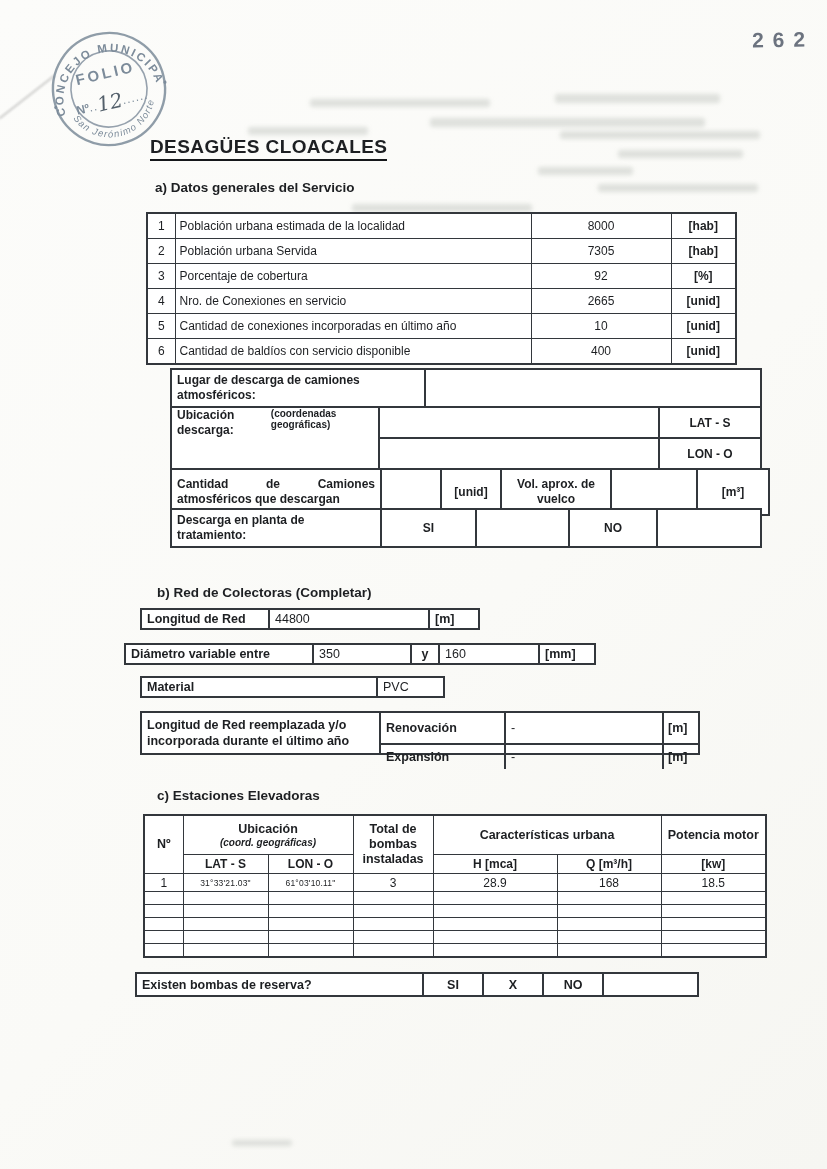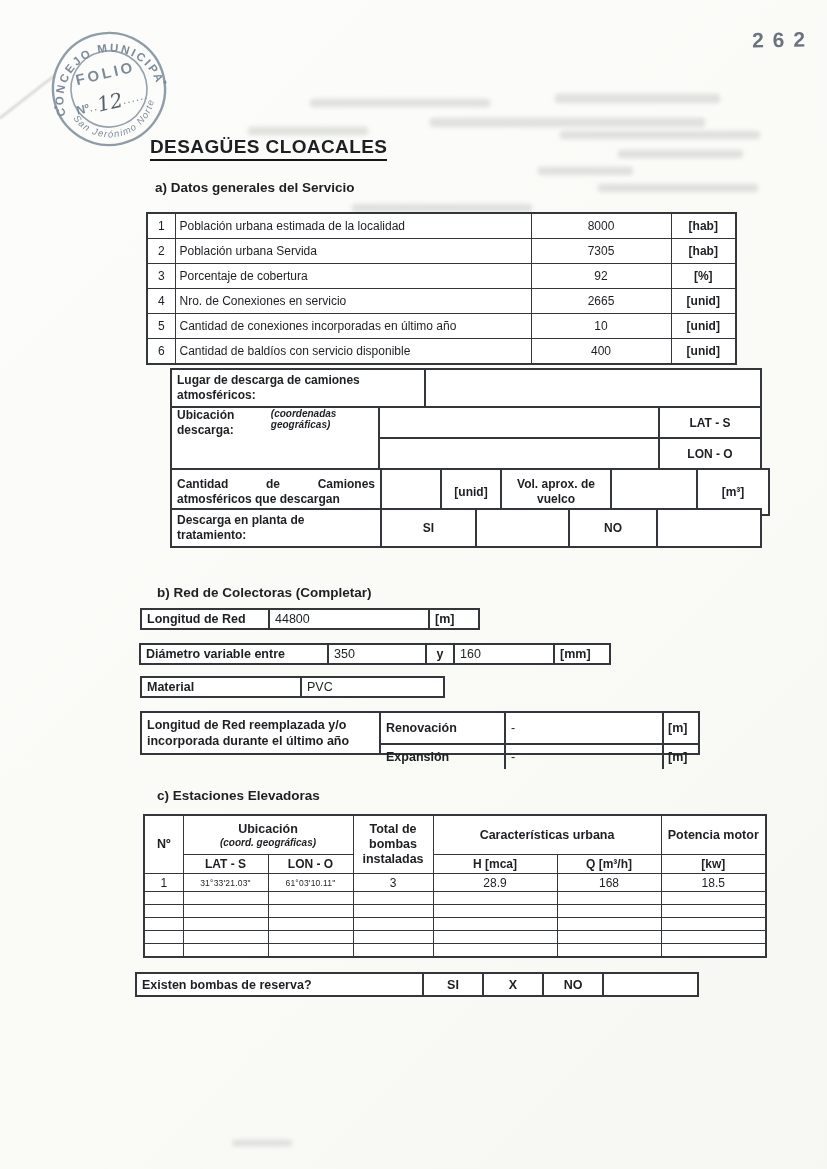--- a/index.html
+++ b/index.html
@@ -49,21 +49,21 @@
   .ta .val{text-align:center;}
   .ta .unit{text-align:center;font-weight:bold;}
   .ta table, .ta{border:2px solid var(--ink);}
   
   .srow{position:absolute;display:flex;box-sizing:border-box;border:2px solid var(--ink);background:#fff;}
   .srow>div{box-sizing:border-box;display:flex;align-items:center;padding:0 5px;font-size:12px;}
   .srow>div+div{border-left:2px solid var(--ink);}
   .lblb{font-weight:bold;line-height:1.25;}
   .ctr{justify-content:center;text-align:center;}
   .boldc{font-weight:bold;}
-  .sublabel{font-weight:bold;font-style:italic;font-size:10px;}
+  .sublabel{font-weight:bold;font-size:10px;}
   
   .brow{position:absolute;display:flex;box-sizing:border-box;border:2px solid var(--ink);background:#fff;}
   .brow>div{box-sizing:border-box;display:flex;align-items:center;padding:0 5px;font-size:12.5px;}
   .brow>div+div{border-left:2px solid var(--ink);}
   
   .tc{position:absolute;left:143px;top:814px;width:622px;border:2px solid var(--ink);}
   .tc td{text-align:center;vertical-align:middle;}
   .tc .h1 td{font-weight:bold;font-size:12.5px;line-height:1.2;}
   .tc .h2 td{font-weight:bold;height:18px;}
   .tc .subl{font-weight:bold;font-style:italic;font-size:10px;}
@@ -211,30 +211,30 @@
   </div>
 
   <div class="sec-head" style="left:157px;top:585px">b) Red de Colectoras (Completar)</div>
 
   <div class="brow" style="left:140px;top:608px;width:340px;height:22px">
     <div class="boldc" style="width:126px">Longitud de Red</div>
     <div style="width:160px">44800</div>
     <div class="boldc" style="flex:1">[m]</div>
   </div>
 
-  <div class="brow" style="left:139px;top:643px;width:472px;height:22px">
+  <div class="brow" style="left:124px;top:643px;width:472px;height:22px">
     <div class="boldc" style="width:186px">Diámetro variable entre</div>
     <div style="width:98px">350</div>
     <div class="boldc ctr" style="width:28px">y</div>
     <div style="width:100px">160</div>
     <div class="boldc" style="flex:1">[mm]</div>
   </div>
 
   <div class="brow" style="left:140px;top:676px;width:305px;height:22px">
-    <div class="boldc" style="width:158px">Material</div>
+    <div class="boldc" style="width:234px">Material</div>
     <div style="flex:1">PVC</div>
   </div>
 
   <div class="brow" style="left:140px;top:711px;width:560px;height:44px;padding:0">
     <div class="boldc" style="width:237px;flex-direction:column;align-items:flex-start;justify-content:center;line-height:1.3">
       <span>Longitud de Red reemplazada y/o</span>
       <span>incorporada durante el último año</span>
     </div>
     <div style="flex:1;flex-direction:column;padding:0;align-items:stretch">
       <div style="display:flex;flex:1;border-bottom:2px solid var(--ink)">

